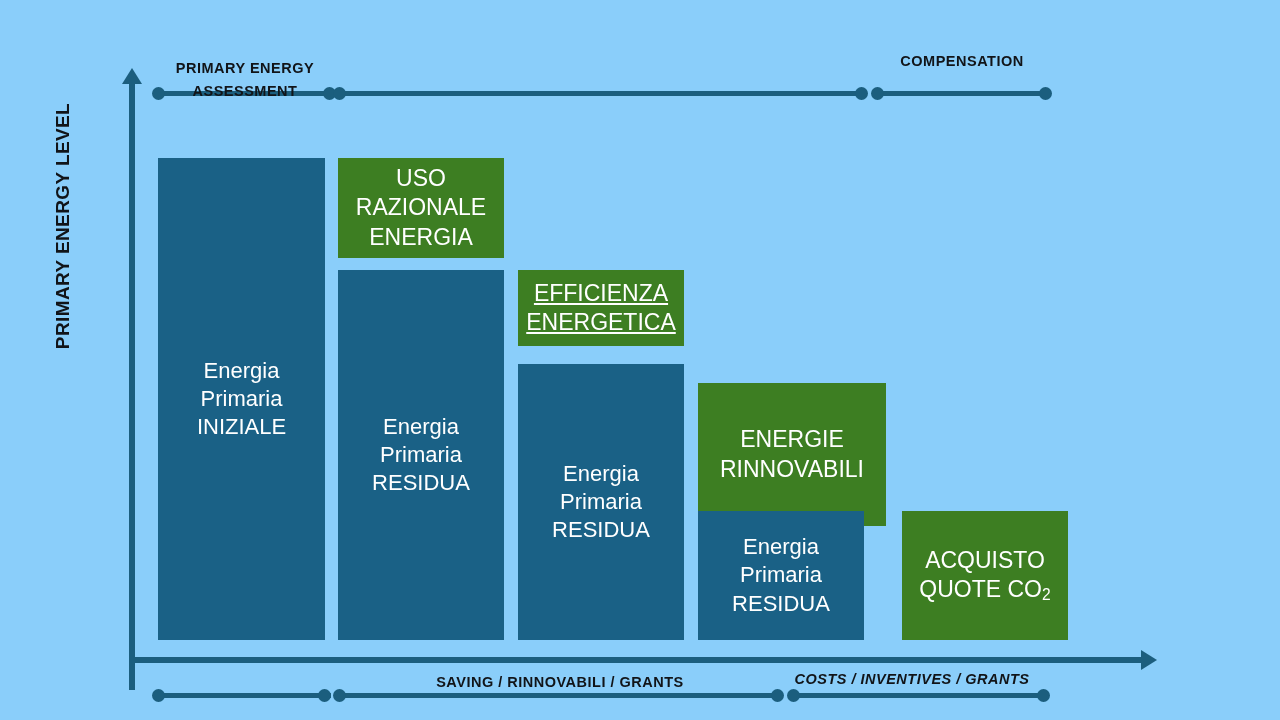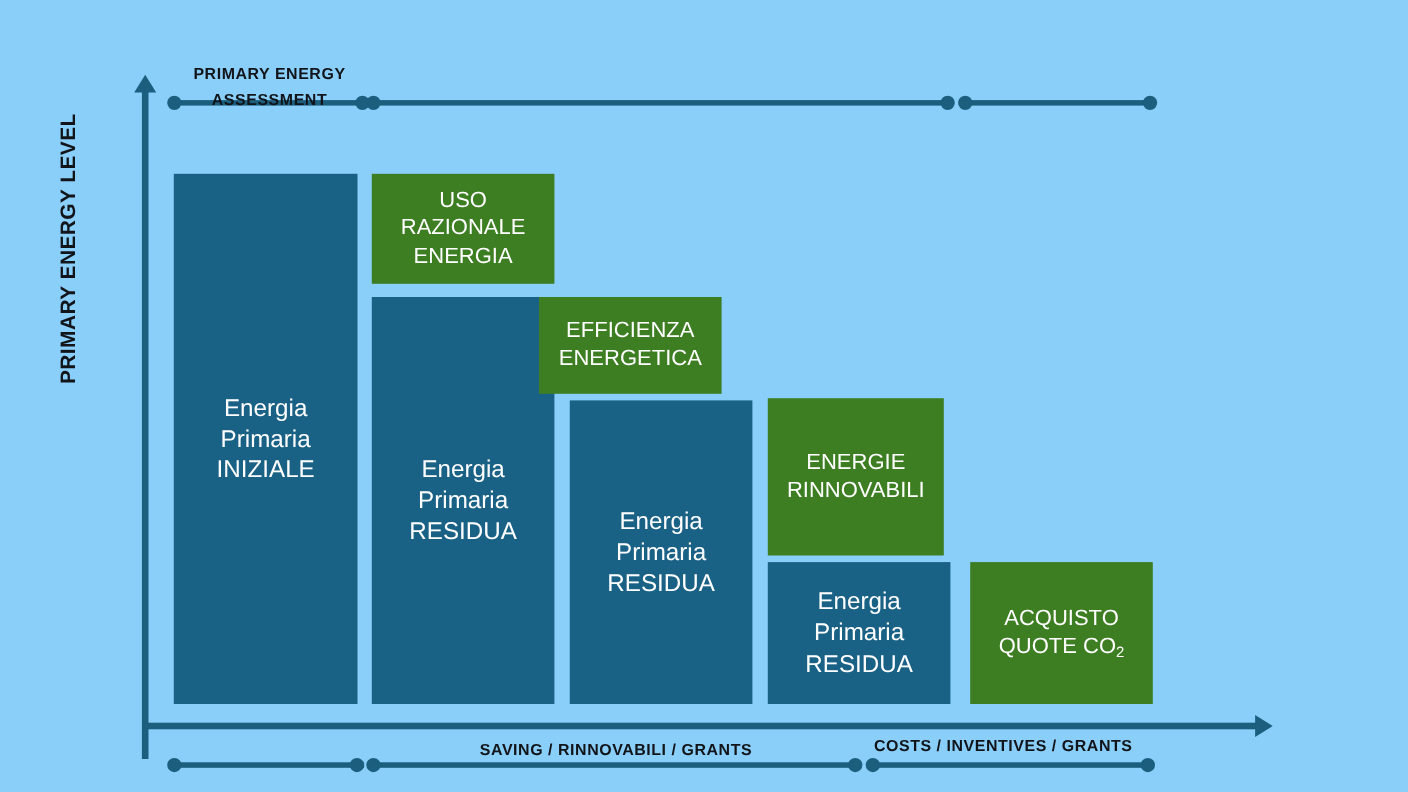--- a/index.html
+++ b/index.html
@@ -110,21 +110,21 @@
     box-sizing: border-box;
   }
   .bar.blue  { background: #1a6186; }
   .bar.green { background: #3d7e22; }
   .bar-label {
     display: block;
     width: 100%;
     white-space: pre-line;
   }
   .bar.blue  .bar-label { font-size: 22px; }
-  .bar.green .bar-label { font-size: 20px; }
+  .bar.green .bar-label { font-size: 23px; }
   sub { font-size: 0.68em; vertical-align: -0.22em; }
 </style>
 </head>
 <body>
 
 <div id="stage">
 
   <div class="axis-line" id="y-axis-shaft"></div>
   <div id="y-axis-head"></div>
   <div id="y-axis-title">PRIMARY ENERGY LEVEL</div>
@@ -139,71 +139,72 @@
   <div class="rail" style="left:344px; top:91px; width:518px;"></div>
   <div class="rail-dot" style="left:333px; top:87px;"></div>
   <div class="rail-dot" style="left:855px; top:87px;"></div>
 
   <div class="rail" style="left:883px; top:91px; width:160px;"></div>
   <div class="rail-dot" style="left:871px; top:87px;"></div>
   <div class="rail-dot" style="left:1039px; top:87px;"></div>
 
   <div class="phase-label" style="left:140px; top:37px; width:210px;margin-top:20px;">PRIMARY ENERGY
 ASSESSMENT</div>
+  <div class="phase-label" style="left:862px; top:50px; width:200px;">COMPENSATION</div>
 
   <div class="bar blue" style="left:158px; top:158px; width:167px; height:482px;">
     <span class="bar-label">Energia
 Primaria
 INIZIALE</span>
   </div>
 
   <div class="bar green" style="left:338px; top:158px; width:166px; height:100px;">
     <span class="bar-label">USO
 RAZIONALE
 ENERGIA</span>
   </div>
   <div class="bar blue" style="left:338px; top:270px; width:166px; height:370px;">
     <span class="bar-label">Energia
 Primaria
 RESIDUA</span>
   </div>
 
-  <div class="bar green" style="left:490px; top:270px; width:166px; height:88px;">
+  <div class="bar green" style="left:518px; top:270px; width:166px; height:76px;text-decoration:underline;">
     <span class="bar-label">EFFICIENZA
 ENERGETICA</span>
   </div>
   <div class="bar blue" style="left:518px; top:364px; width:166px; height:276px;">
     <span class="bar-label">Energia
 Primaria
 RESIDUA</span>
   </div>
 
-  <div class="bar green" style="left:698px; top:362px; width:160px; height:143px;align-items:center;">
+  <div class="bar green" style="left:698px; top:383px; width:188px; height:143px;align-items:center;">
     <span class="bar-label">ENERGIE
 RINNOVABILI</span>
   </div>
   <div class="bar blue" style="left:698px; top:511px; width:166px; height:129px;">
     <span class="bar-label">Energia
 Primaria
 RESIDUA</span>
   </div>
 
-  <div class="bar green" style="left:882px; top:511px; width:166px; height:129px;">
+  <div class="bar green" style="left:902px; top:511px; width:166px; height:129px;">
     <span class="bar-label"><span>ACQUISTO
 QUOTE CO</span><sub>2</sub></span>
   </div>
 
   <div class="rail" style="left:163px; top:693px; width:168px;"></div>
   <div class="rail-dot" style="left:152px; top:689px;"></div>
   <div class="rail-dot" style="left:318px; top:689px;"></div>
 
   <div class="rail" style="left:344px; top:693px; width:434px;"></div>
   <div class="rail-dot" style="left:333px; top:689px;"></div>
   <div class="rail-dot" style="left:771px; top:689px;"></div>
 
   <div class="rail" style="left:798px; top:693px; width:246px;"></div>
   <div class="rail-dot" style="left:787px; top:689px;"></div>
   <div class="rail-dot" style="left:1037px; top:689px;"></div>
 
   <div class="phase-label" style="left:400px; top:671px; width:320px;">SAVING / RINNOVABILI / GRANTS</div>
-  <div class="phase-label" style="left:762px; top:668px; width:300px;">COSTS / INVENTIVES / GRANTS</div>
+  <div class="phase-label" style="left:762px; top:668px; width:300px;font-style:italic;">COSTS / INVENTIVES / GRANTS</div>
 
 </div>
 
 </body></html>

